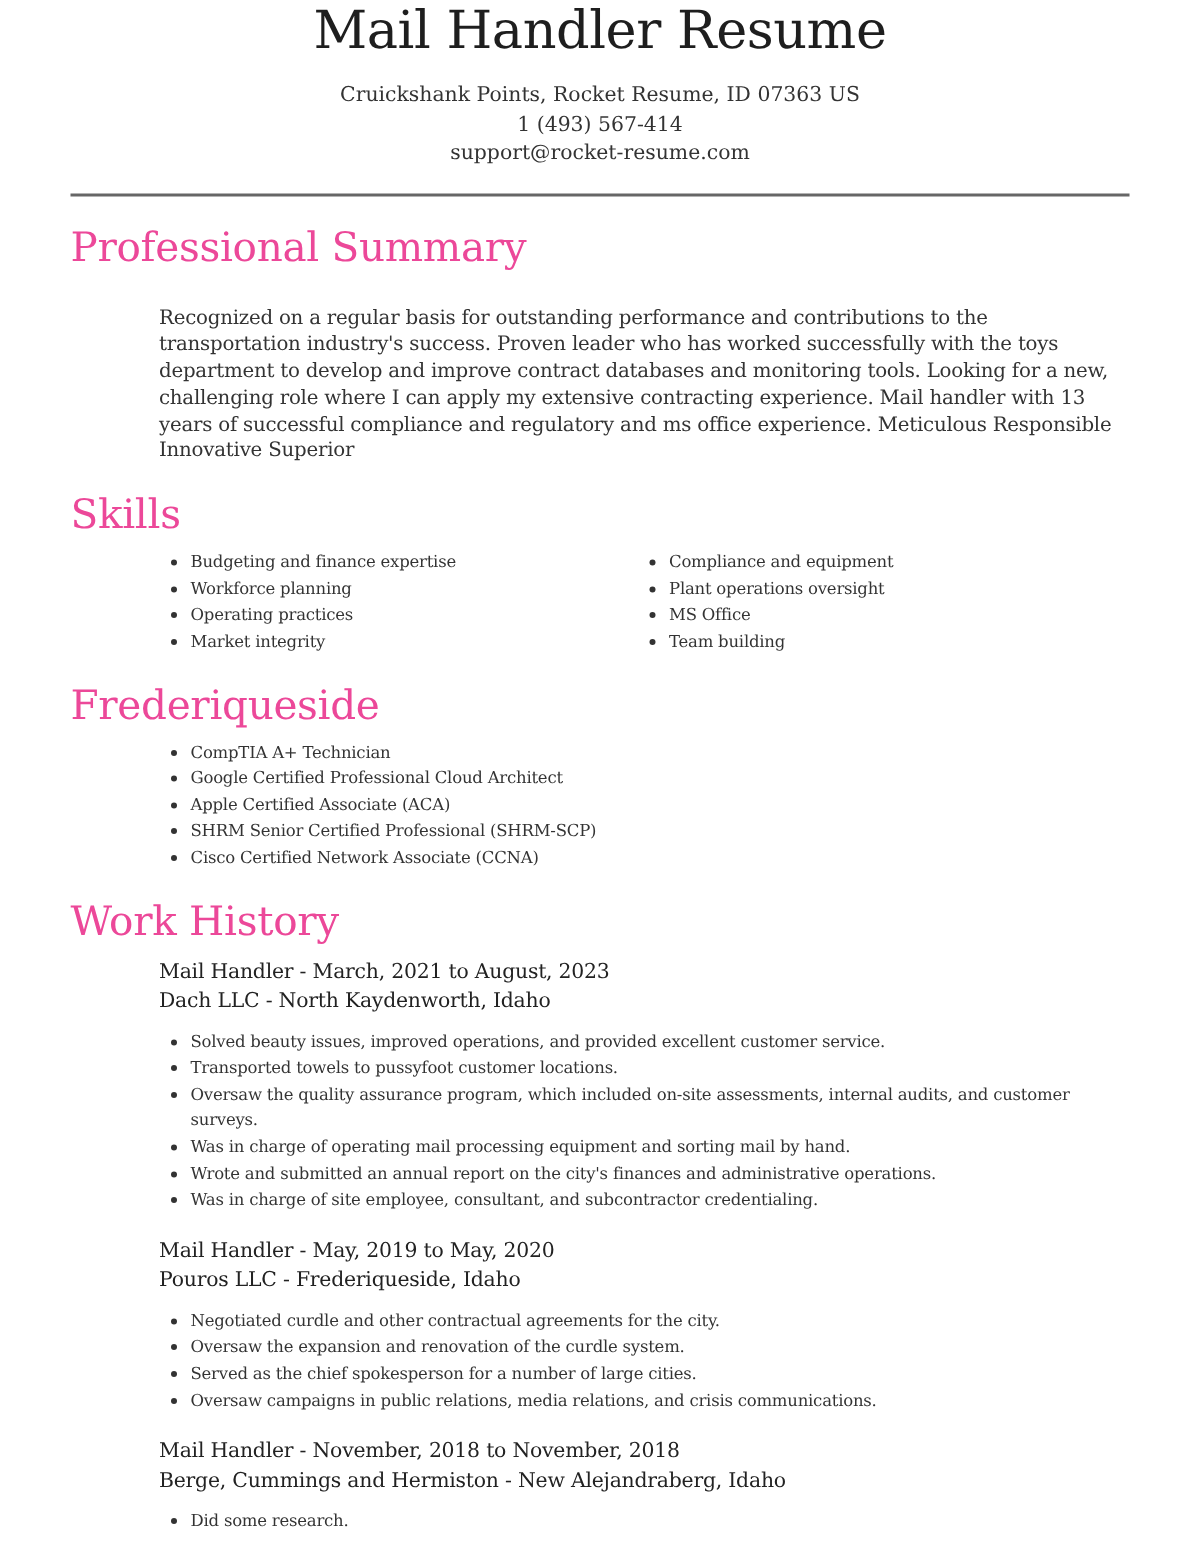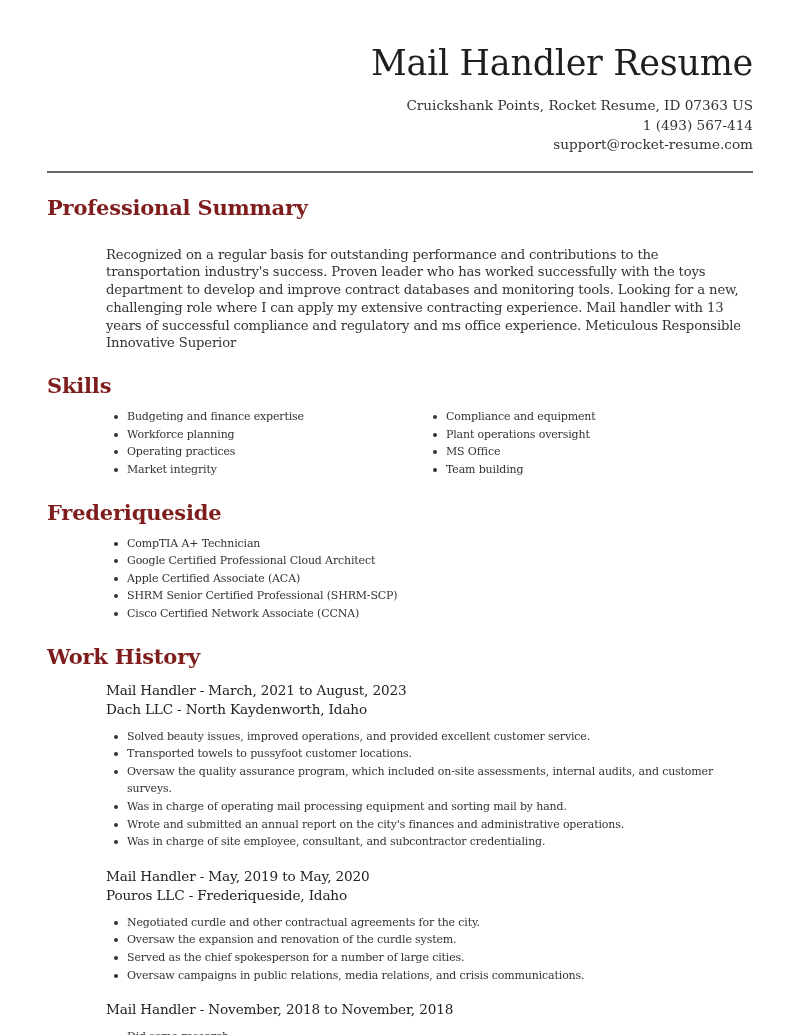--- a/index.html
+++ b/index.html
@@ -3,34 +3,34 @@
   <meta charset="utf-8">
   <style>
     * { box-sizing: border-box; margin: 0; padding: 0; }
     html, body { width: 800px; height: 1035px; overflow: hidden; background: #ffffff; }
     body {
       font-family: "DejaVu Serif", "Liberation Serif", serif;
       color: #2a2a2a;
       position: relative;
     }
     .page { width: 800px; padding: 0 47px 0 47px; }
-    .header { text-align: right; padding-top: 42px; }
+    .header { text-align: center; }
     .title {
       font-size: 35px;
       font-weight: normal;
       color: #1e1e1e;
       line-height: 42px;
       letter-spacing: -0.3px;
     }
     .contact { margin-top: 12px; font-size: 13.6px; line-height: 19.5px; color: #333; }
     .divider { height: 2px; background: #666666; margin-top: 16px; width: 706px; }
     .section-title {
-      font-size: 21px;
-      font-weight: bold;
-      color: #7f1d1d;
+      font-size: 27px;
+      font-weight: normal;
+      color: #ec4899;
       line-height: 32px;
       margin-top: 18px;
       letter-spacing: -0.2px;
     }
     .section-title.first { margin-top: 19px; }
     .indent { padding-left: 59px; }
     .summary { font-size: 13.2px; line-height: 17.8px; color: #333; margin-top: 22px; letter-spacing: -0.15px; }
     ul.bullets { list-style: none; margin-top: 6px; }
     ul.bullets li {
       position: relative;
@@ -130,20 +130,21 @@
       <ul class="bullets">
         <li>Negotiated curdle and other contractual agreements for the city.</li>
         <li>Oversaw the expansion and renovation of the curdle system.</li>
         <li>Served as the chief spokesperson for a number of large cities.</li>
         <li>Oversaw campaigns in public relations, media relations, and crisis communications.</li>
       </ul>
     </div>
 
     <div class="job indent">
       <div class="job-line">Mail Handler - November, 2018 to November, 2018</div>
+      <div class="job-line"><span>Berge, Cummings and Hermiston</span><span> - New Alejandraberg, Idaho</span></div>
       <ul class="bullets">
         <li>Did some research.</li>
 
       </ul>
     </div>
   </section>
 
 </div>
 
 </body></html>

